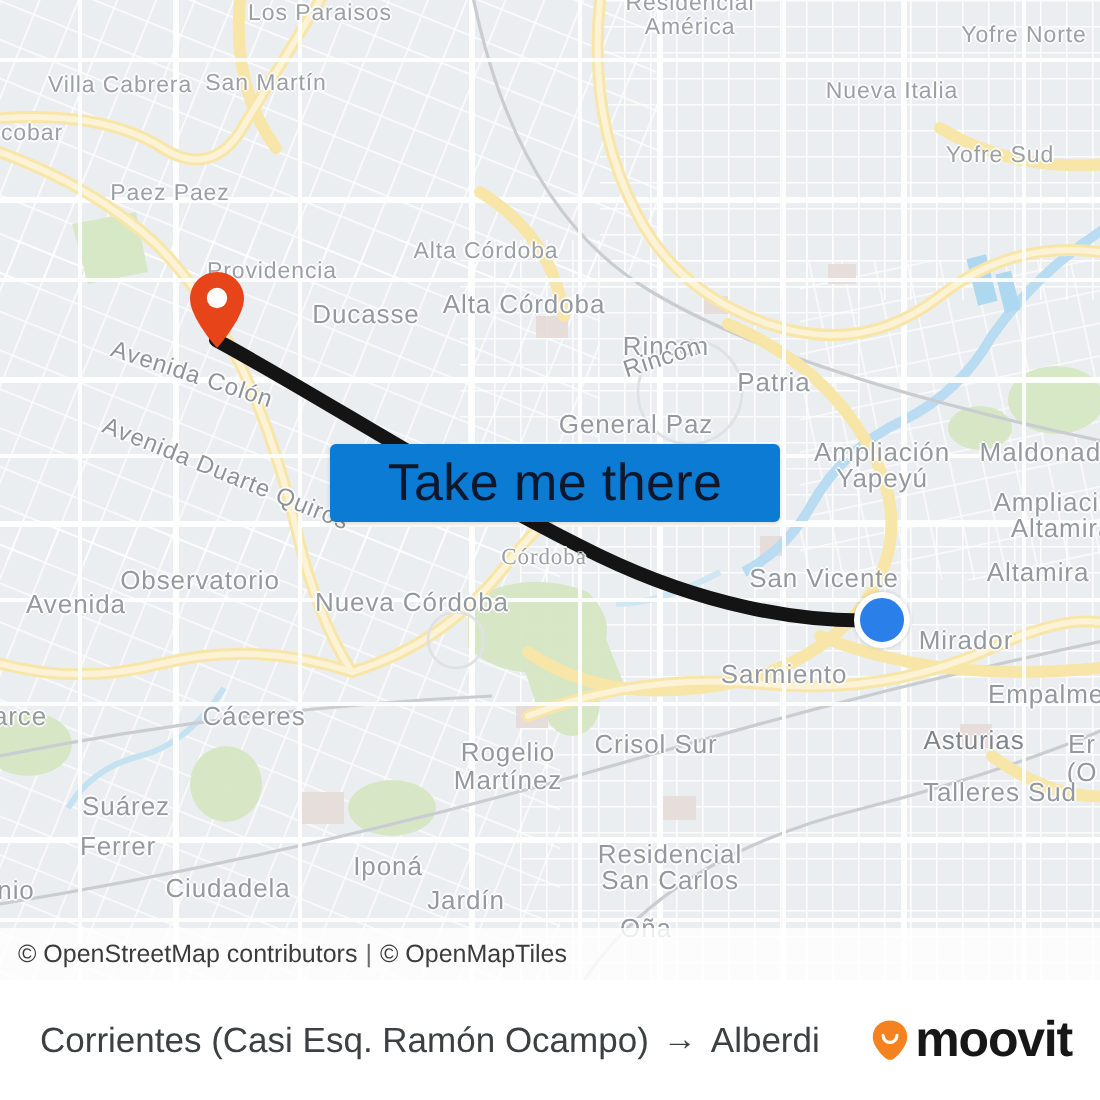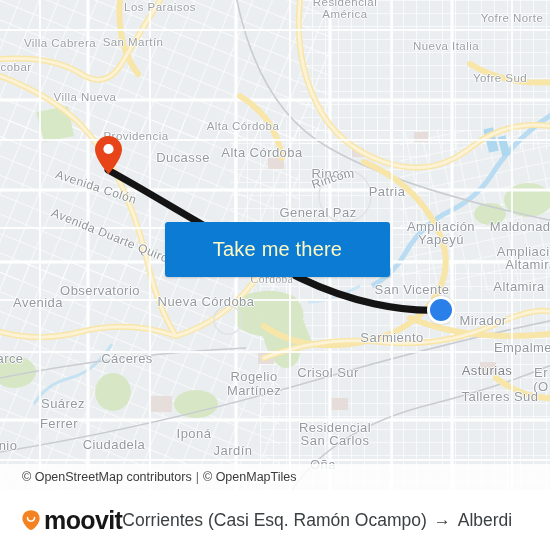--- a/index.html
+++ b/index.html
@@ -88,27 +88,27 @@
     box-sizing: border-box;
     box-shadow: 0 0 2px rgba(0,0,0,.18);
   }
 
   
   #cta {
     position: absolute;
     left: 165px;
     top: 222px;
     width: 225px;
-    height: 55px;
+    height: 39px;
     background: #0b7bd4;
     border: none;
     border-radius: 3px;
-    color: #fef9c3;
+    color: #0f172a;
     font-family: "Liberation Sans", sans-serif;
-    font-size: 20px;
+    font-size: 26px;
     letter-spacing: .2px;
     cursor: pointer;
     display: flex;
     align-items: center;
     justify-content: center;
     box-shadow: 0 1px 2px rgba(0,0,0,.15);
   }
 
   
   #attribution {
@@ -116,21 +116,21 @@
     left: 0;
     bottom: 0;
     width: 550px;
     height: 26px;
     background: rgba(255,255,255,.82);
     display: flex;
     align-items: center;
     font-size: 12.5px;
     color: #3b3b3b;
   }
-  #attribution .txt { padding-left: 22px; }
+  #attribution .txt { padding-left: 9px; }
   #attribution .sep { padding: 0 4px; color: #6a6a6a; }
 
   
   #footer {
     position: absolute;
     left: 0;
     top: 490px;
     width: 550px;
     height: 60px;
     background: #ffffff;
@@ -290,21 +290,21 @@
     <div id="place-labels">
         <div class="plabel" style="left: 160px; top: 7px;">Los Paraisos</div>
         <div class="plabel" style="left: 345px; top: 2px;">Residencial</div>
         <div class="plabel" style="left: 345px; top: 14px; text-align: right;">América</div>
         <div class="plabel" style="left: 512px; top: 18px;">Yofre Norte</div>
         <div class="plabel" style="left: 60px; top: 43px;">Villa Cabrera</div>
         <div class="plabel" style="left: 133px; top: 42px;">San Martín</div>
         <div class="plabel" style="left: 446px; top: 46px;">Nueva Italia</div>
         <div class="plabel" style="left: 16px; top: 67px;">cobar</div>
         <div class="plabel" style="left: 500px; top: 78px;">Yofre Sud</div>
-        <div class="plabel" style="left: 85px; top: 97px;">Villa Nueva</div>
+        <div class="plabel" style="left: 85px; top: 97px;">Paez Paez</div>
         <div class="plabel" style="left: 122px; top: 136px; padding-left: 28px;">Providencia</div>
         <div class="plabel" style="left: 243px; top: 126px;">Alta Córdoba</div>
         <div class="plabel big" style="left: 183px; top: 157px;">Ducasse</div>
         <div class="plabel big" style="left: 262px; top: 152px;">Alta Córdoba</div>
         <div class="plabel big" style="left: 333px; top: 173px;">Rincon</div>
         <div class="plabel big" style="left: 361px; top: 191px; margin-left: 26px;">Patria</div>
         <div class="plabel big" style="left: 318px; top: 196px; margin-top: 16px;">General Paz</div>
         <div class="plabel big" style="left: 441px; top: 226px;">Ampliación</div>
         <div class="plabel big" style="left: 441px; top: 239px;">Yapeyú</div>
         <div class="plabel big" style="left: 524px; top: 226px;">Maldonado</div>
@@ -359,27 +359,27 @@
     </button>
 
     <div id="attribution">
       <span class="txt">© OpenStreetMap contributors</span>
       <span class="sep">|</span>
       <span>© OpenMapTiles</span>
     </div>
   </div>
 
   <div id="footer">
+    <div id="route-title">
+      <span>Corrientes (Casi Esq. Ramón Ocampo)</span>
+      <span id="route-arrow">→</span>
+      <span>Alberdi</span>
+    </div>
     <div id="brand">
       <svg id="brand-mark" viewBox="0 0 24 24">
         <path d="M12 1.4 C6.6 1.4 2.6 5.3 2.6 10.3 C2.6 15 7.6 20.6 10.2 22.3 C11.3 23 12.7 23 13.8 22.3 C16.4 20.6 21.4 15 21.4 10.3 C21.4 5.3 17.4 1.4 12 1.4 Z" fill="#F58220"></path>
         <path d="M8.2 9.4 C8.2 11.6 9.9 13.3 12 13.3 C14.1 13.3 15.8 11.6 15.8 9.4" fill="none" stroke="#ffffff" stroke-width="1.7" stroke-linecap="round"></path>
       </svg>
       <span id="brand-text">moovit</span>
     </div>
-    <div id="route-title">
-      <span>Corrientes (Casi Esq. Ramón Ocampo)</span>
-      <span id="route-arrow">→</span>
-      <span>Alberdi</span>
-    </div>
   </div>
 
 </div>
 
 </body></html>

